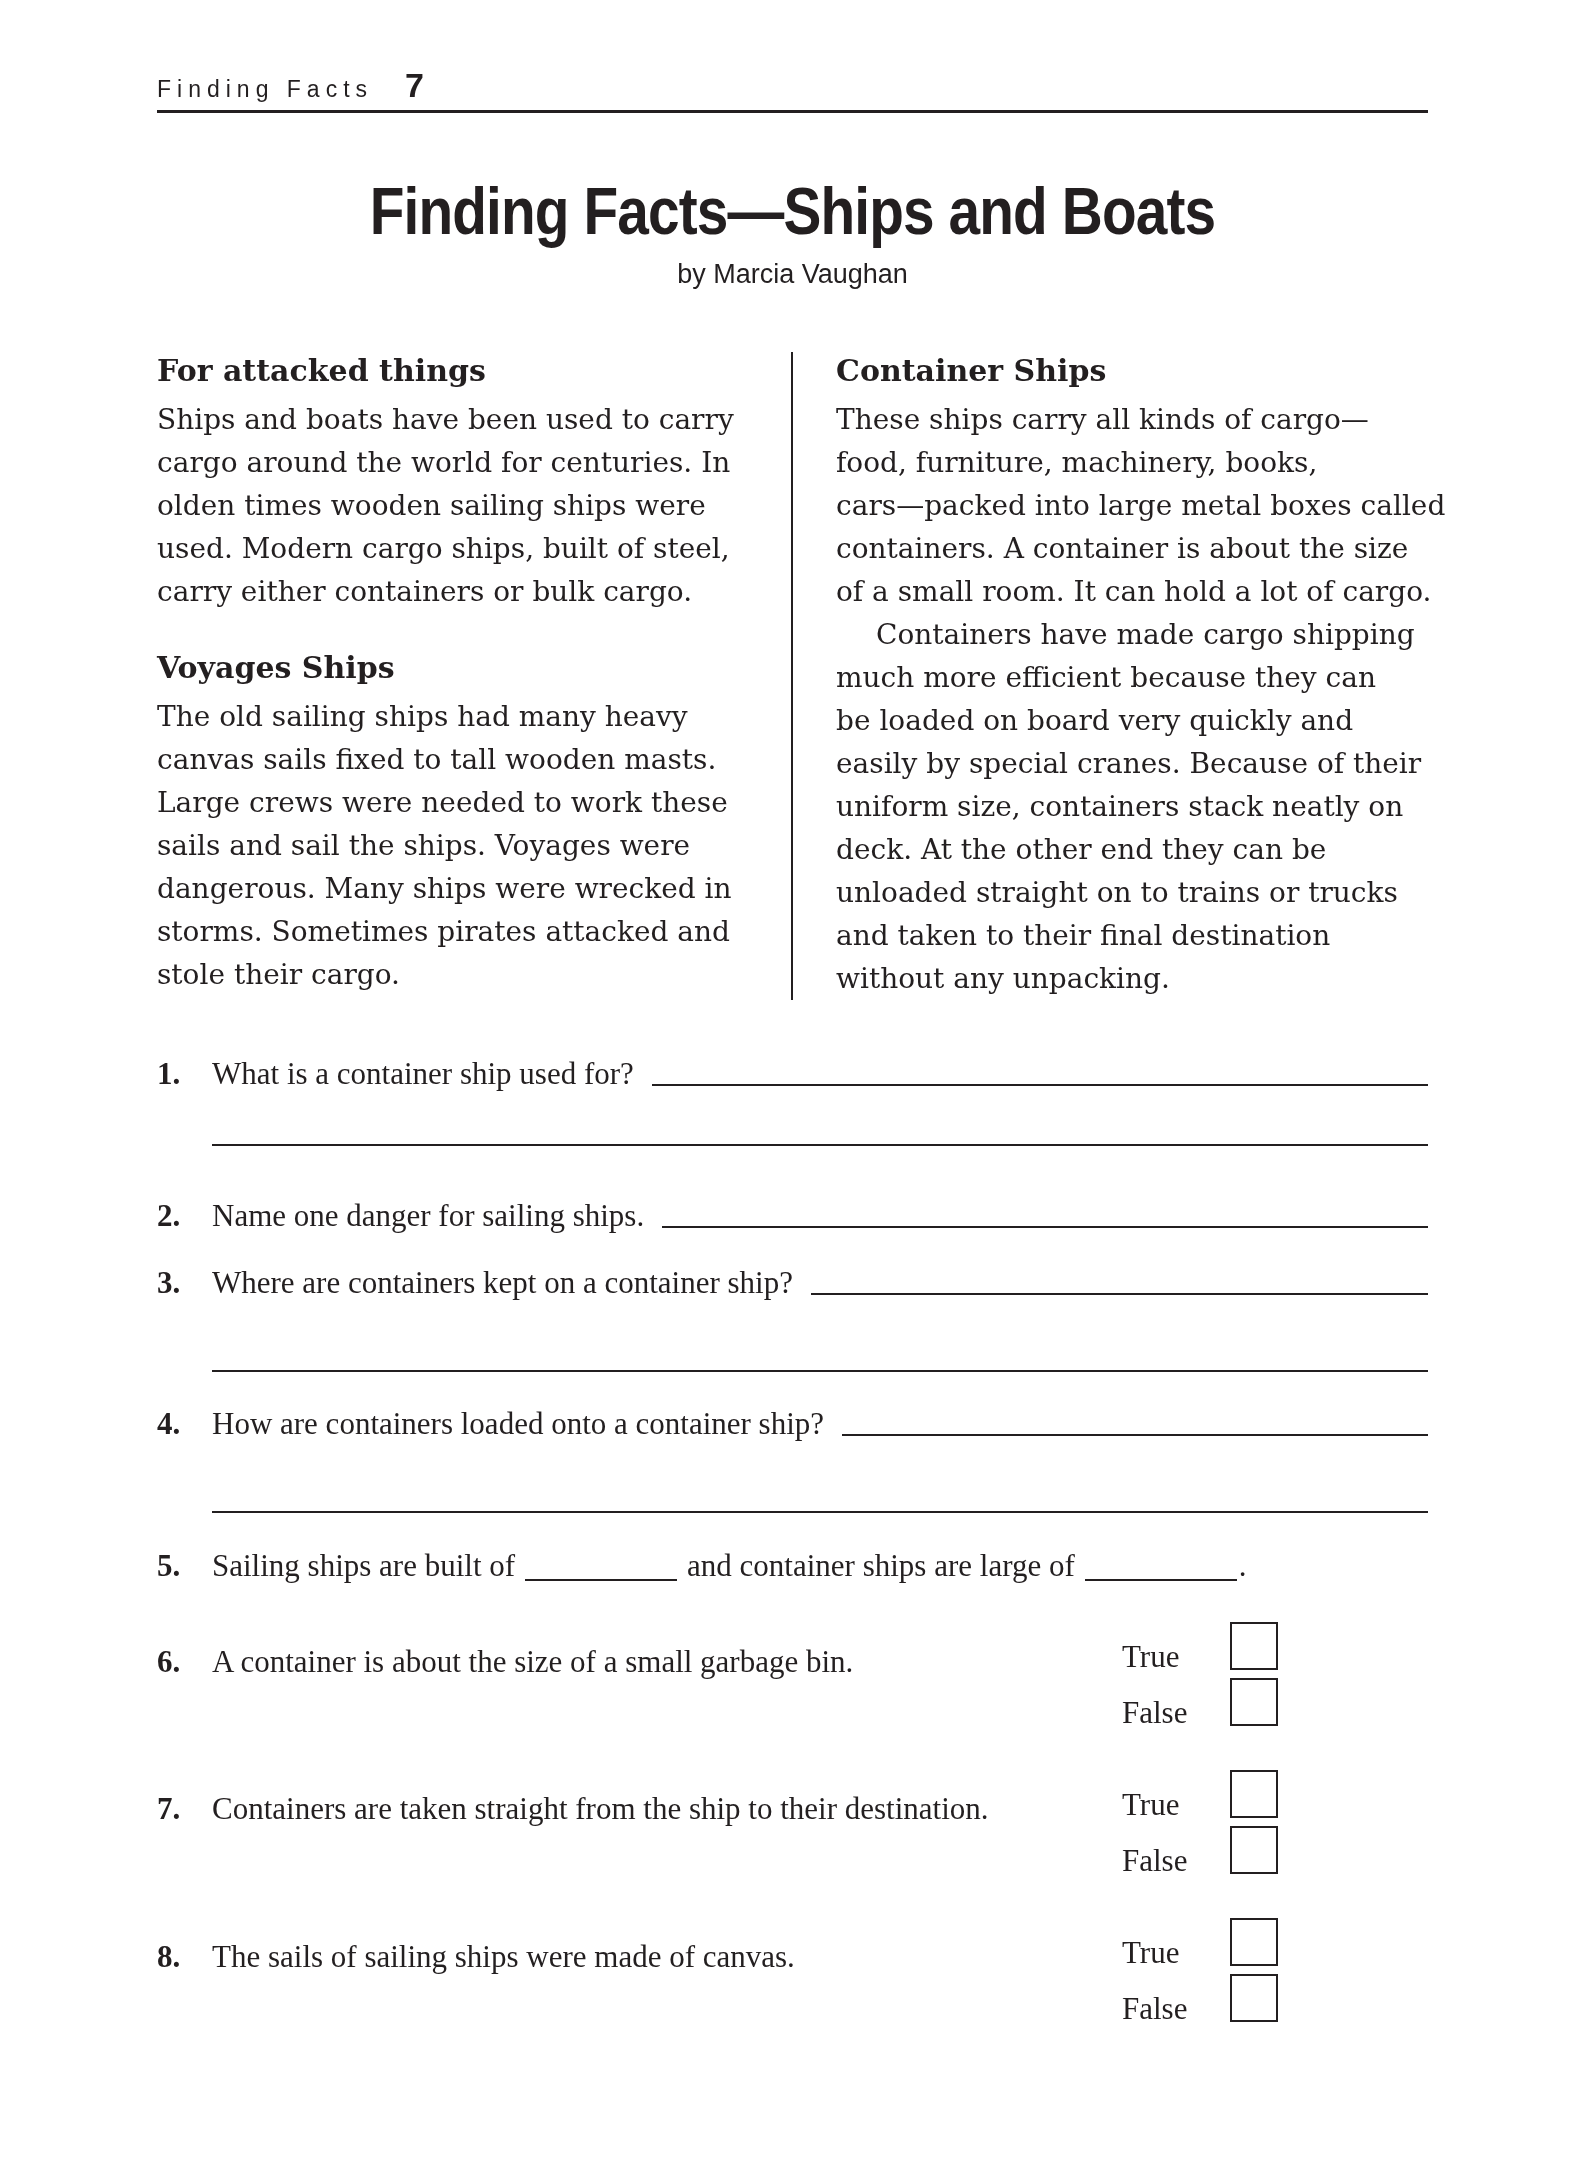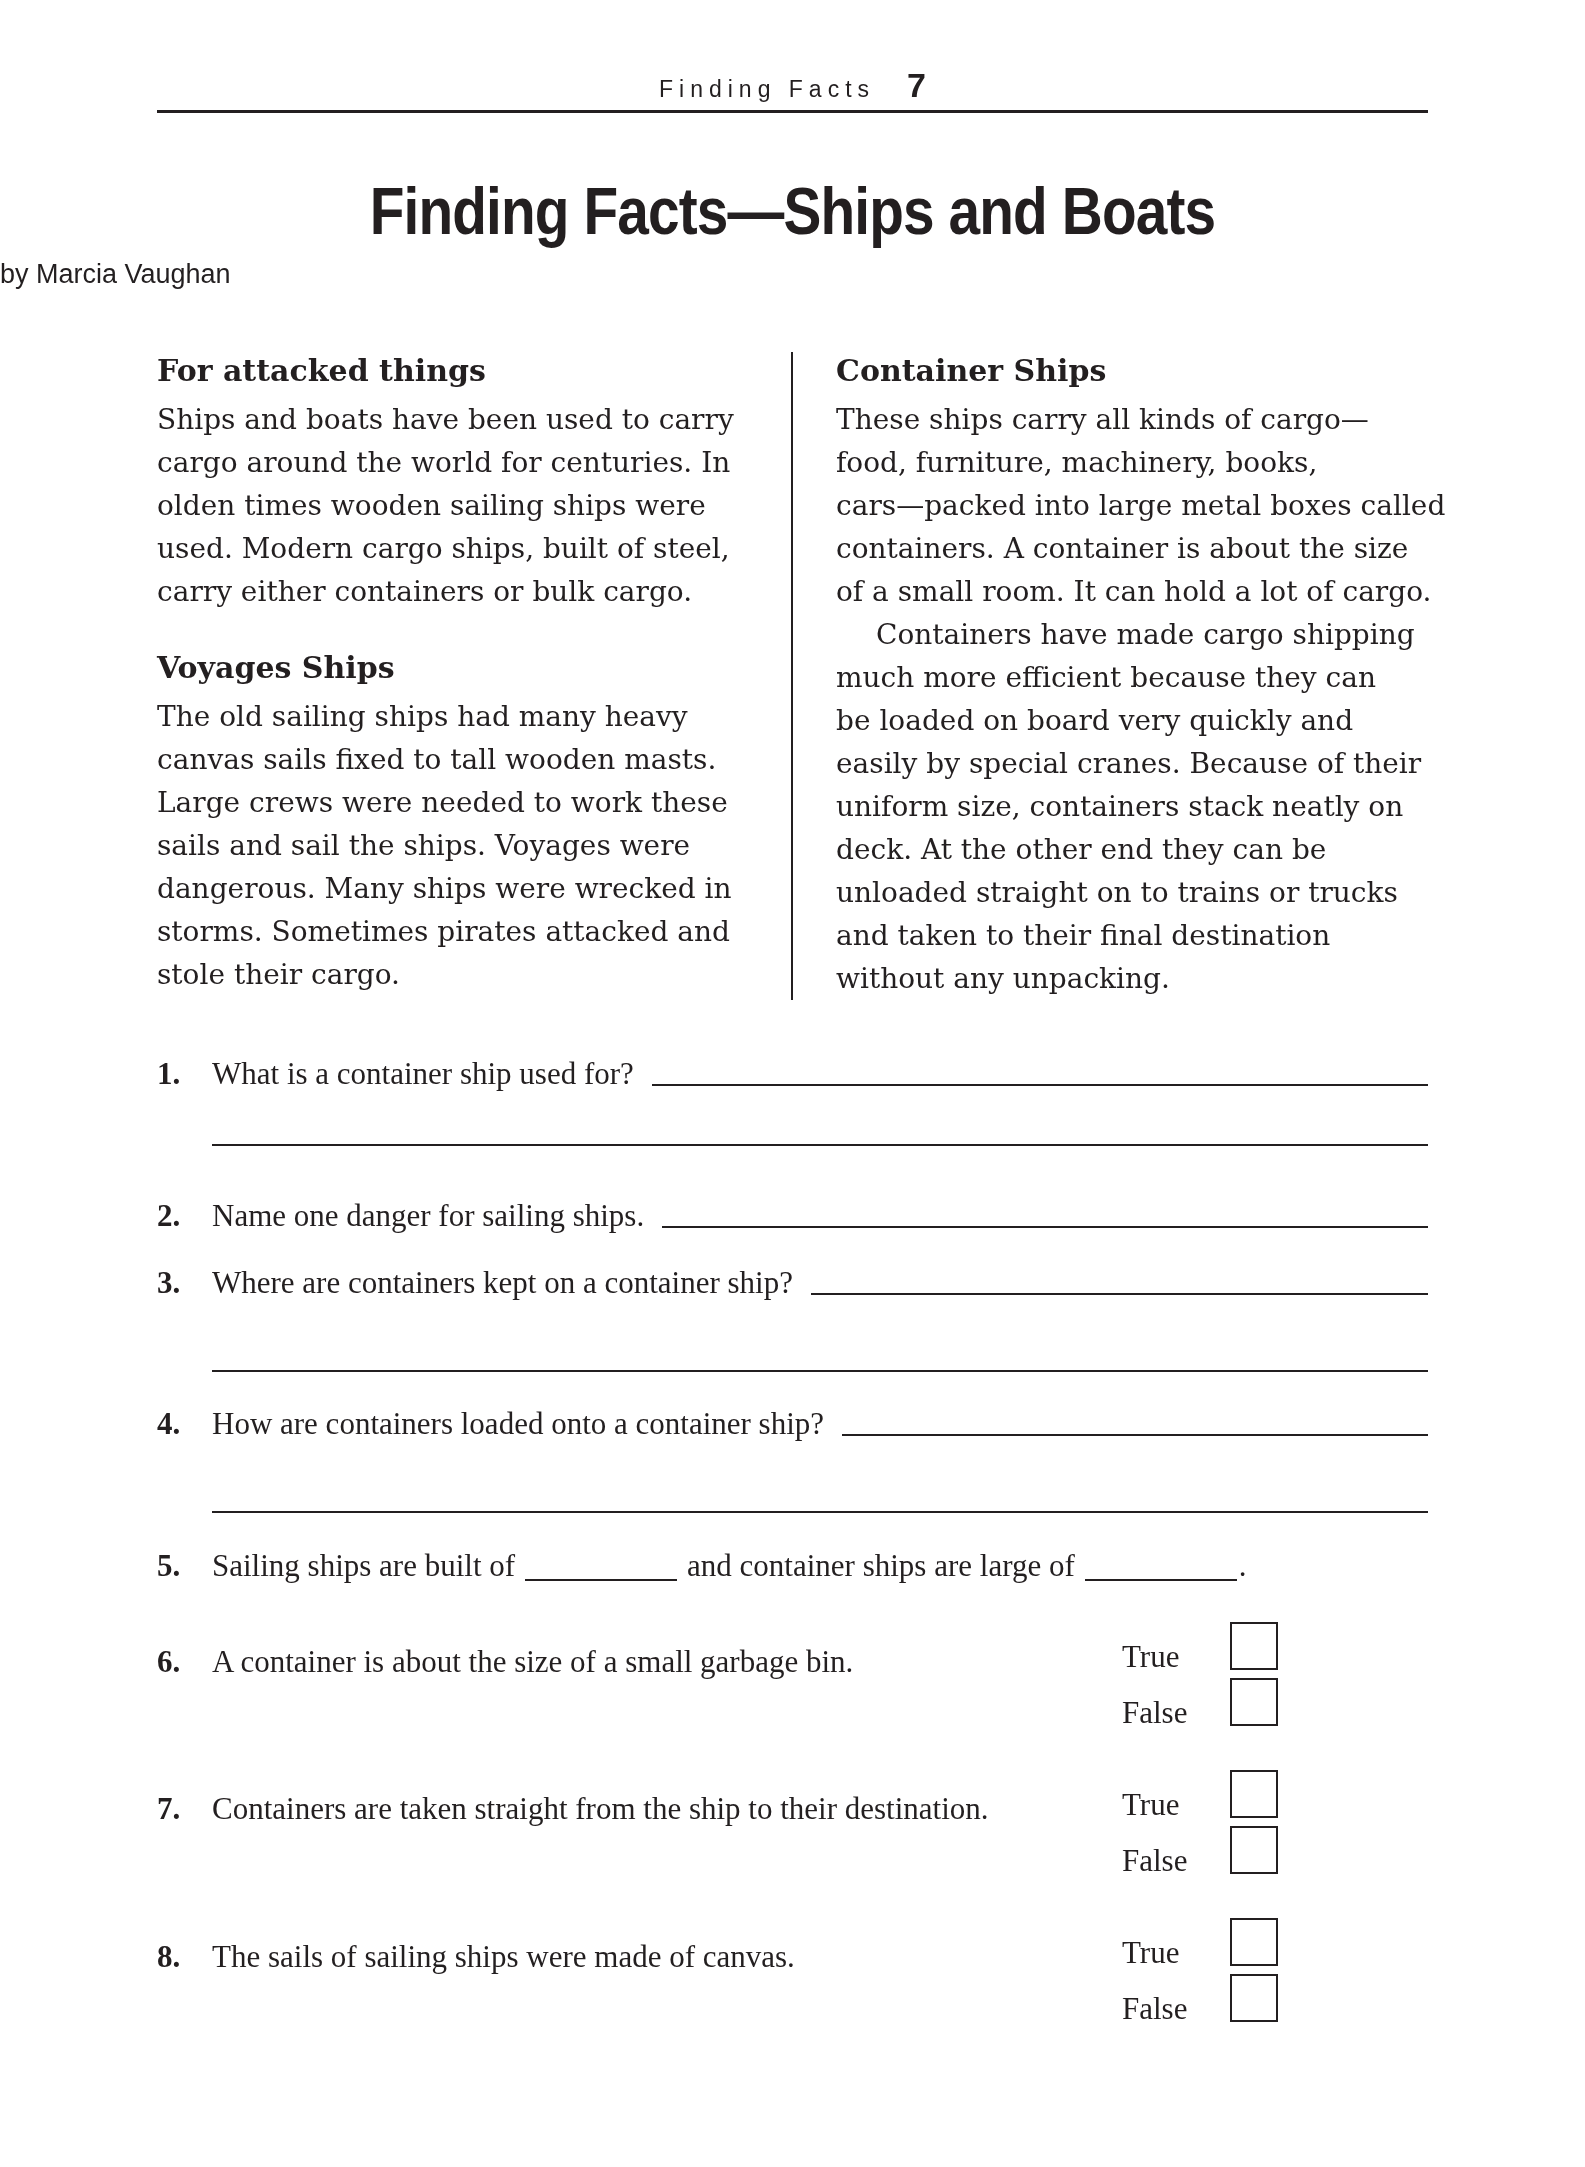--- a/index.html
+++ b/index.html
@@ -9,21 +9,21 @@
     width:1585px; height:2167px;
     background:#ffffff;
     color:#231f20;
     overflow:hidden;
     font-family:"Liberation Serif", serif;
   }
 
   
   .running-header {
     position:absolute; top:66px; left:157px; width:1271px;
-    display:flex; justify-content:center; align-items:baseline;
+    display:flex; justify-content:flex-start; align-items:baseline;
     font-family:"Liberation Sans", sans-serif;
   }
   .running-title {
     font-size:23px; letter-spacing:6px; font-weight:400;
   }
   .page-number {
     font-size:34px; font-weight:700; margin-left:32px; letter-spacing:0;
   }
   .header-rule {
     position:absolute; top:110px; left:157px; width:1271px; height:3px;
@@ -34,20 +34,21 @@
   .page-title {
     position:absolute; top:176px; left:0; width:1585px;
     text-align:center;
     font-family:"Liberation Sans", sans-serif;
     font-weight:700; font-size:66px; line-height:70px;
     letter-spacing:-1px;
     transform:scaleX(0.86);
   }
   .byline {
     position:absolute; top:258px; left:0; width:1585px;
+    text-align:center;
     font-family:"Liberation Sans", sans-serif;
     font-size:27px; line-height:32px;
   }
 
   
   .columns {
     position:absolute; top:352px; left:157px; width:1291px;
     display:flex; align-items:stretch;
   }
   .col-left  { width:620px; flex:none; }

